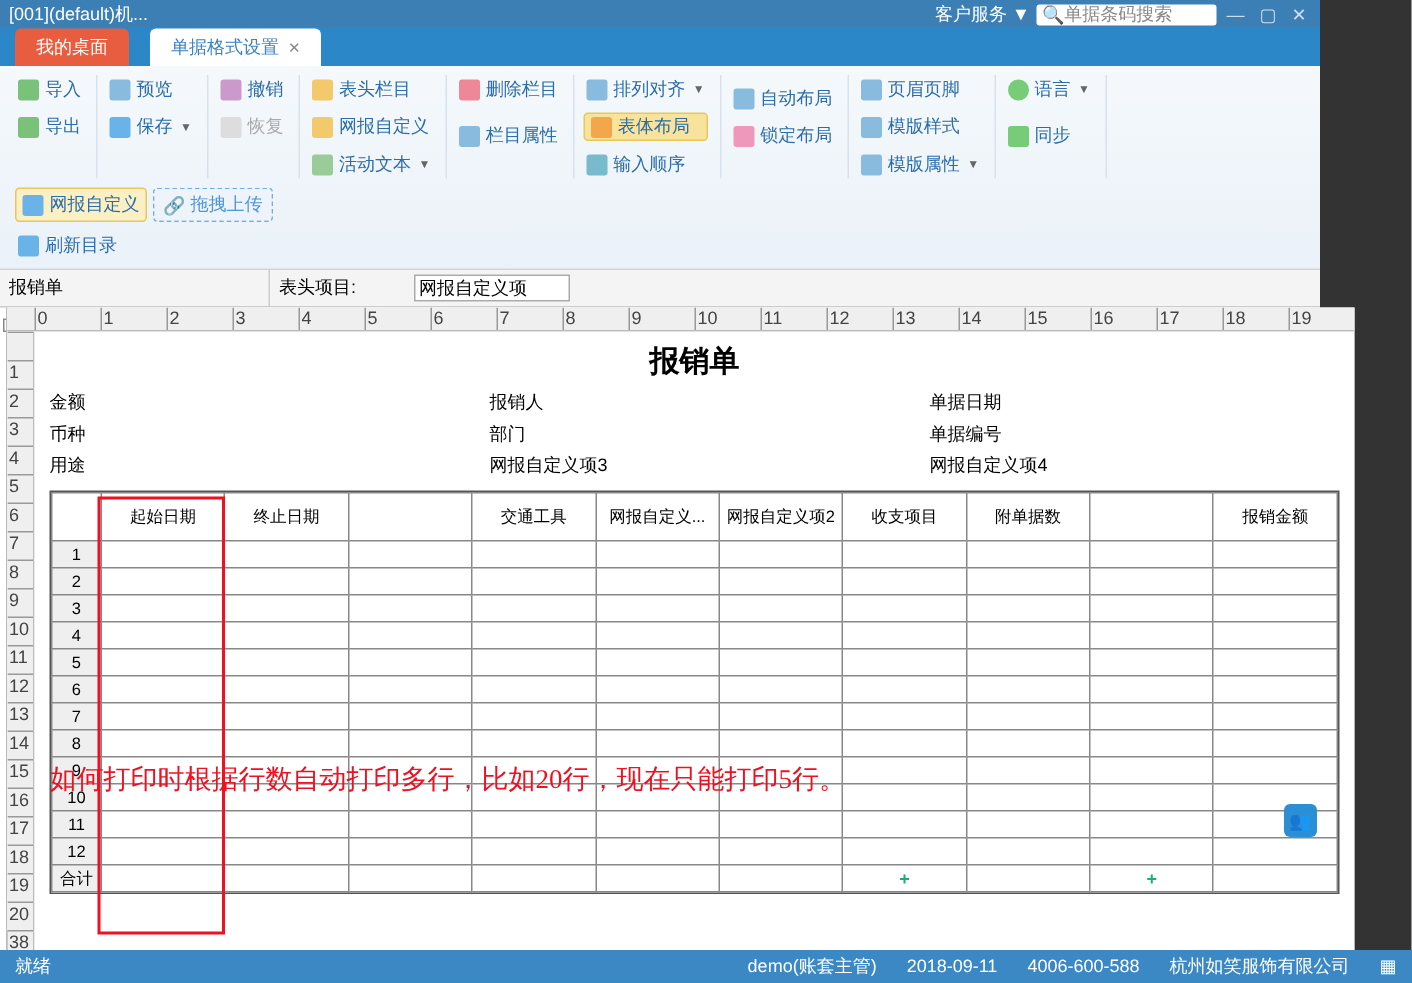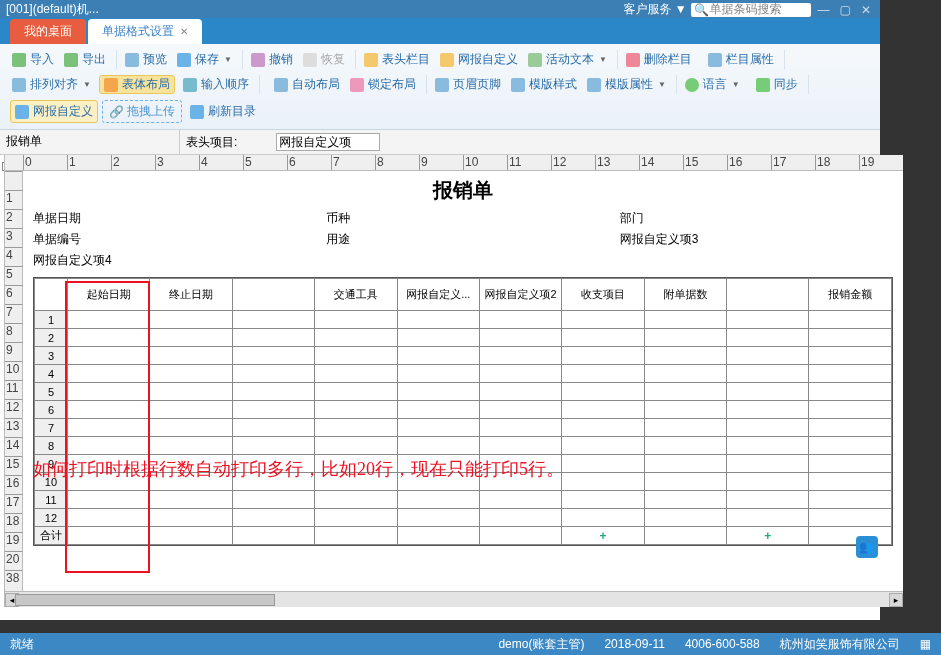--- a/index.html
+++ b/index.html
@@ -5,27 +5,27 @@
 * { margin: 0; padding: 0; box-sizing: border-box; font-family: "Microsoft YaHei", SimSun, sans-serif; font-size: 12px; }
 body { background: #333; width: 941px; height: 655px; overflow: hidden; position: relative; }
 .window { width: 880px; height: 620px; background: #fff; position: relative; }
 .titlebar { height: 18px; background: #3b7fb5; color: #fff; display: flex; align-items: flex-end; padding: 0 6px; font-size: 11px; }
 .titlebar .title-left { flex: 1; display: flex; align-items: center; gap: 8px; }
 .titlebar .title-right { display: flex; gap: 4px; align-items: center; }
 .search-top { background: #fff; color: #888; border-radius: 2px; padding: 0 4px; width: 120px; height: 14px; font-size: 10px; display: flex; align-items: center; }
 .titlebar .winbtn { color: #cde; font-size: 12px; padding: 0 3px; }
 
 .tabs { height: 26px; background: #2b87c8; display: flex; align-items: flex-end; padding-left: 10px; }
-.tab { padding: 4px 14px; font-size: 12px; color: #fff; border-radius: 4px 4px 0 0; margin-right: 2px; cursor: pointer; text-align: center; }
+.tab { padding: 4px 14px; font-size: 12px; color: #fff; border-radius: 4px 4px 0 0; margin-right: 14px; cursor: pointer; text-align: center; }
 .tab.inactive { background: #e85d3f; }
 .tab.active { background: #fff; color: #3b82c4; position: relative; }
 .tab .x { color: #888; margin-left: 6px; font-size: 10px; }
 
 .ribbon { background: linear-gradient(#f5f9fc,#eaf1f8); border-bottom: 1px solid #c8d5e2; padding: 6px 10px; display: flex; gap: 6px; flex-wrap: wrap; }
-.rib-col { display: flex; flex-direction: row; gap: 6px; border-right: 1px solid #d7e2ec; padding-right: 8px; }
+.rib-col { display: flex; flex-direction: column; gap: 6px; border-right: 1px solid #d7e2ec; padding-right: 8px; }
 .rib-col.last { border-right: none; }
 .rib-btn { display: flex; align-items: center; gap: 4px; color: #2b6da8; cursor: pointer; padding: 1px 2px; font-size: 12px; white-space: nowrap; }
 .rib-btn.hl { background: #f7e39b; border: 1px solid #e8c85b; border-radius: 3px; padding: 0 4px; }
 .rib-btn.box { border: 1px solid #e8c85b; background: #fbefc4; border-radius: 3px; padding: 1px 4px; }
 .ico { width: 14px; height: 14px; display: inline-block; border-radius: 2px; }
 .dd { font-size: 8px; color: #666; margin-left: 1px; }
 .drag-pill { border: 1px dashed #6bb0e6; color: #4d97d4; padding: 2px 6px; border-radius: 3px; display: flex; align-items: center; gap: 3px; margin-left: 4px; }
 
 .subhead { display: flex; border-bottom: 1px solid #ccc; background: #f4f4f4; }
 .subhead-left { width: 180px; padding: 3px 6px; border-right: 1px solid #ccc; }
@@ -288,20 +288,22 @@
             <div>16</div>
             <div>17</div>
             <div>18</div>
             <div>19</div>
             <div>20</div>
             <div>38</div>
         </div>
         <div class="doc">
           <div class="doc-title">报销单</div>
           <div class="header-fields">
+            <span>金额</span>
+              <span>报销人</span>
               <span>单据日期</span>
             <span>币种</span>
               <span>部门</span>
               <span>单据编号</span>
             <span>用途</span>
               <span>网报自定义项3</span>
               <span>网报自定义项4</span>
           </div>
           <div class="grid">
             <table id="gtable">

